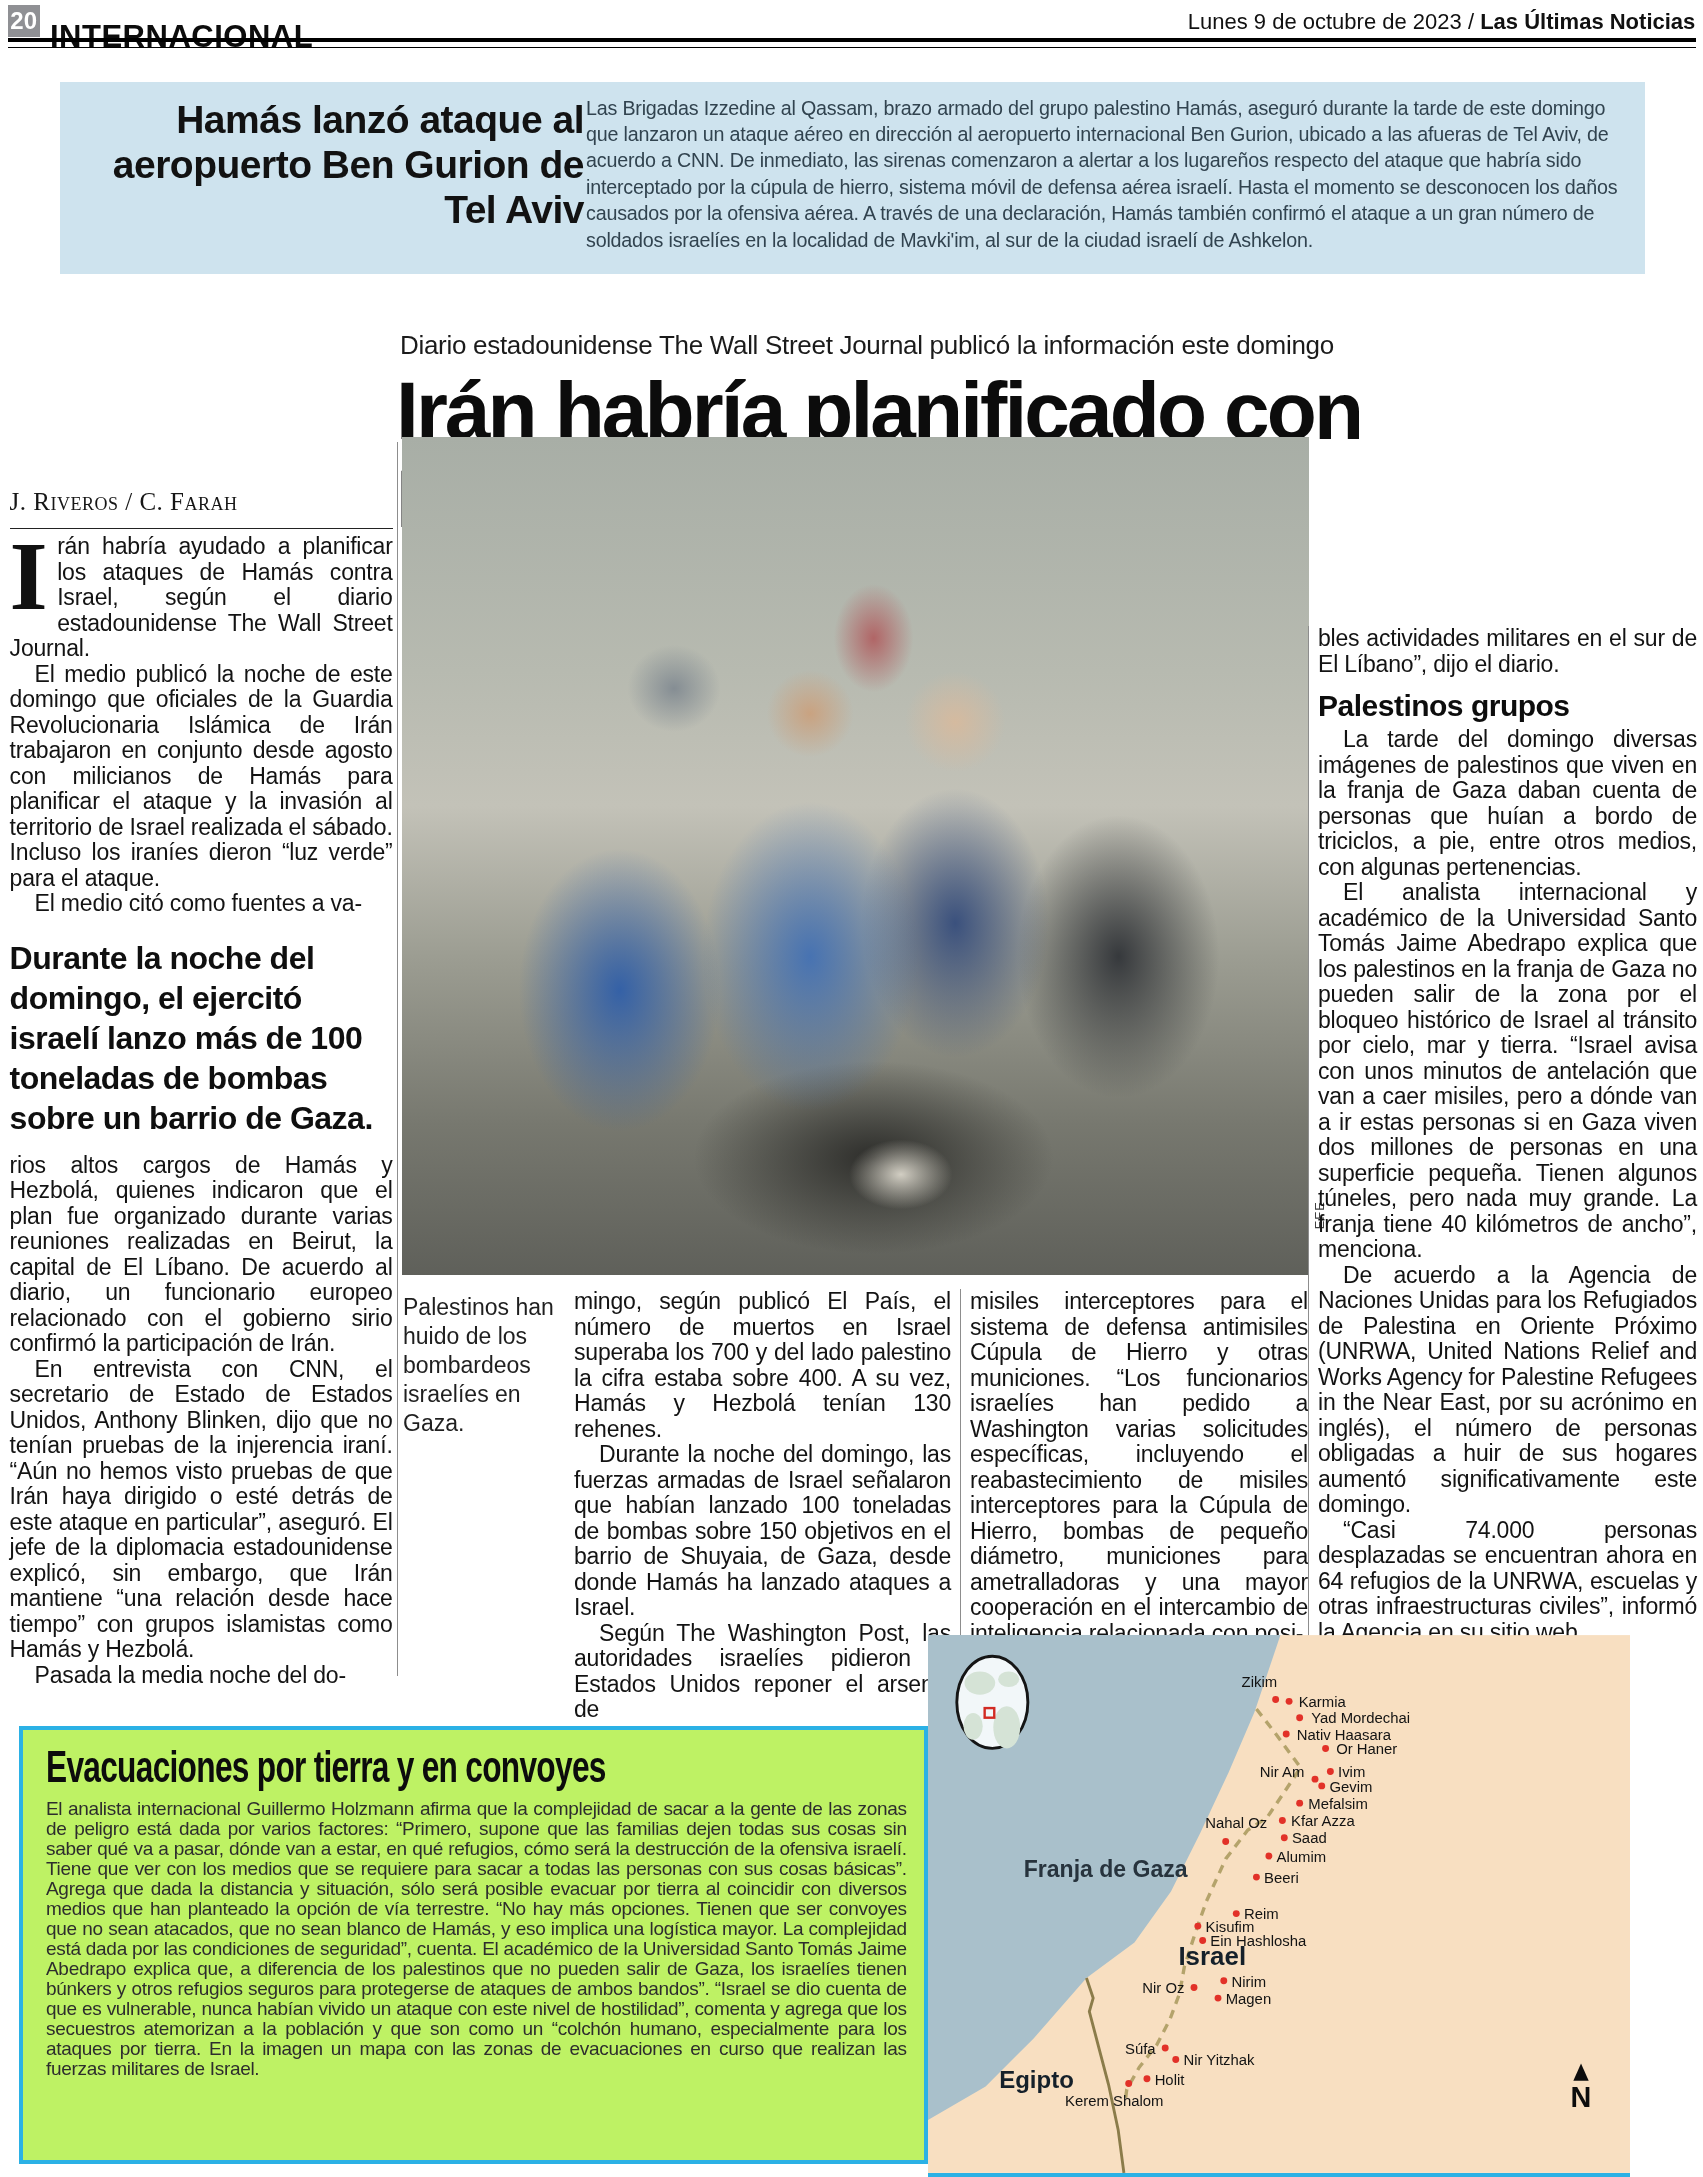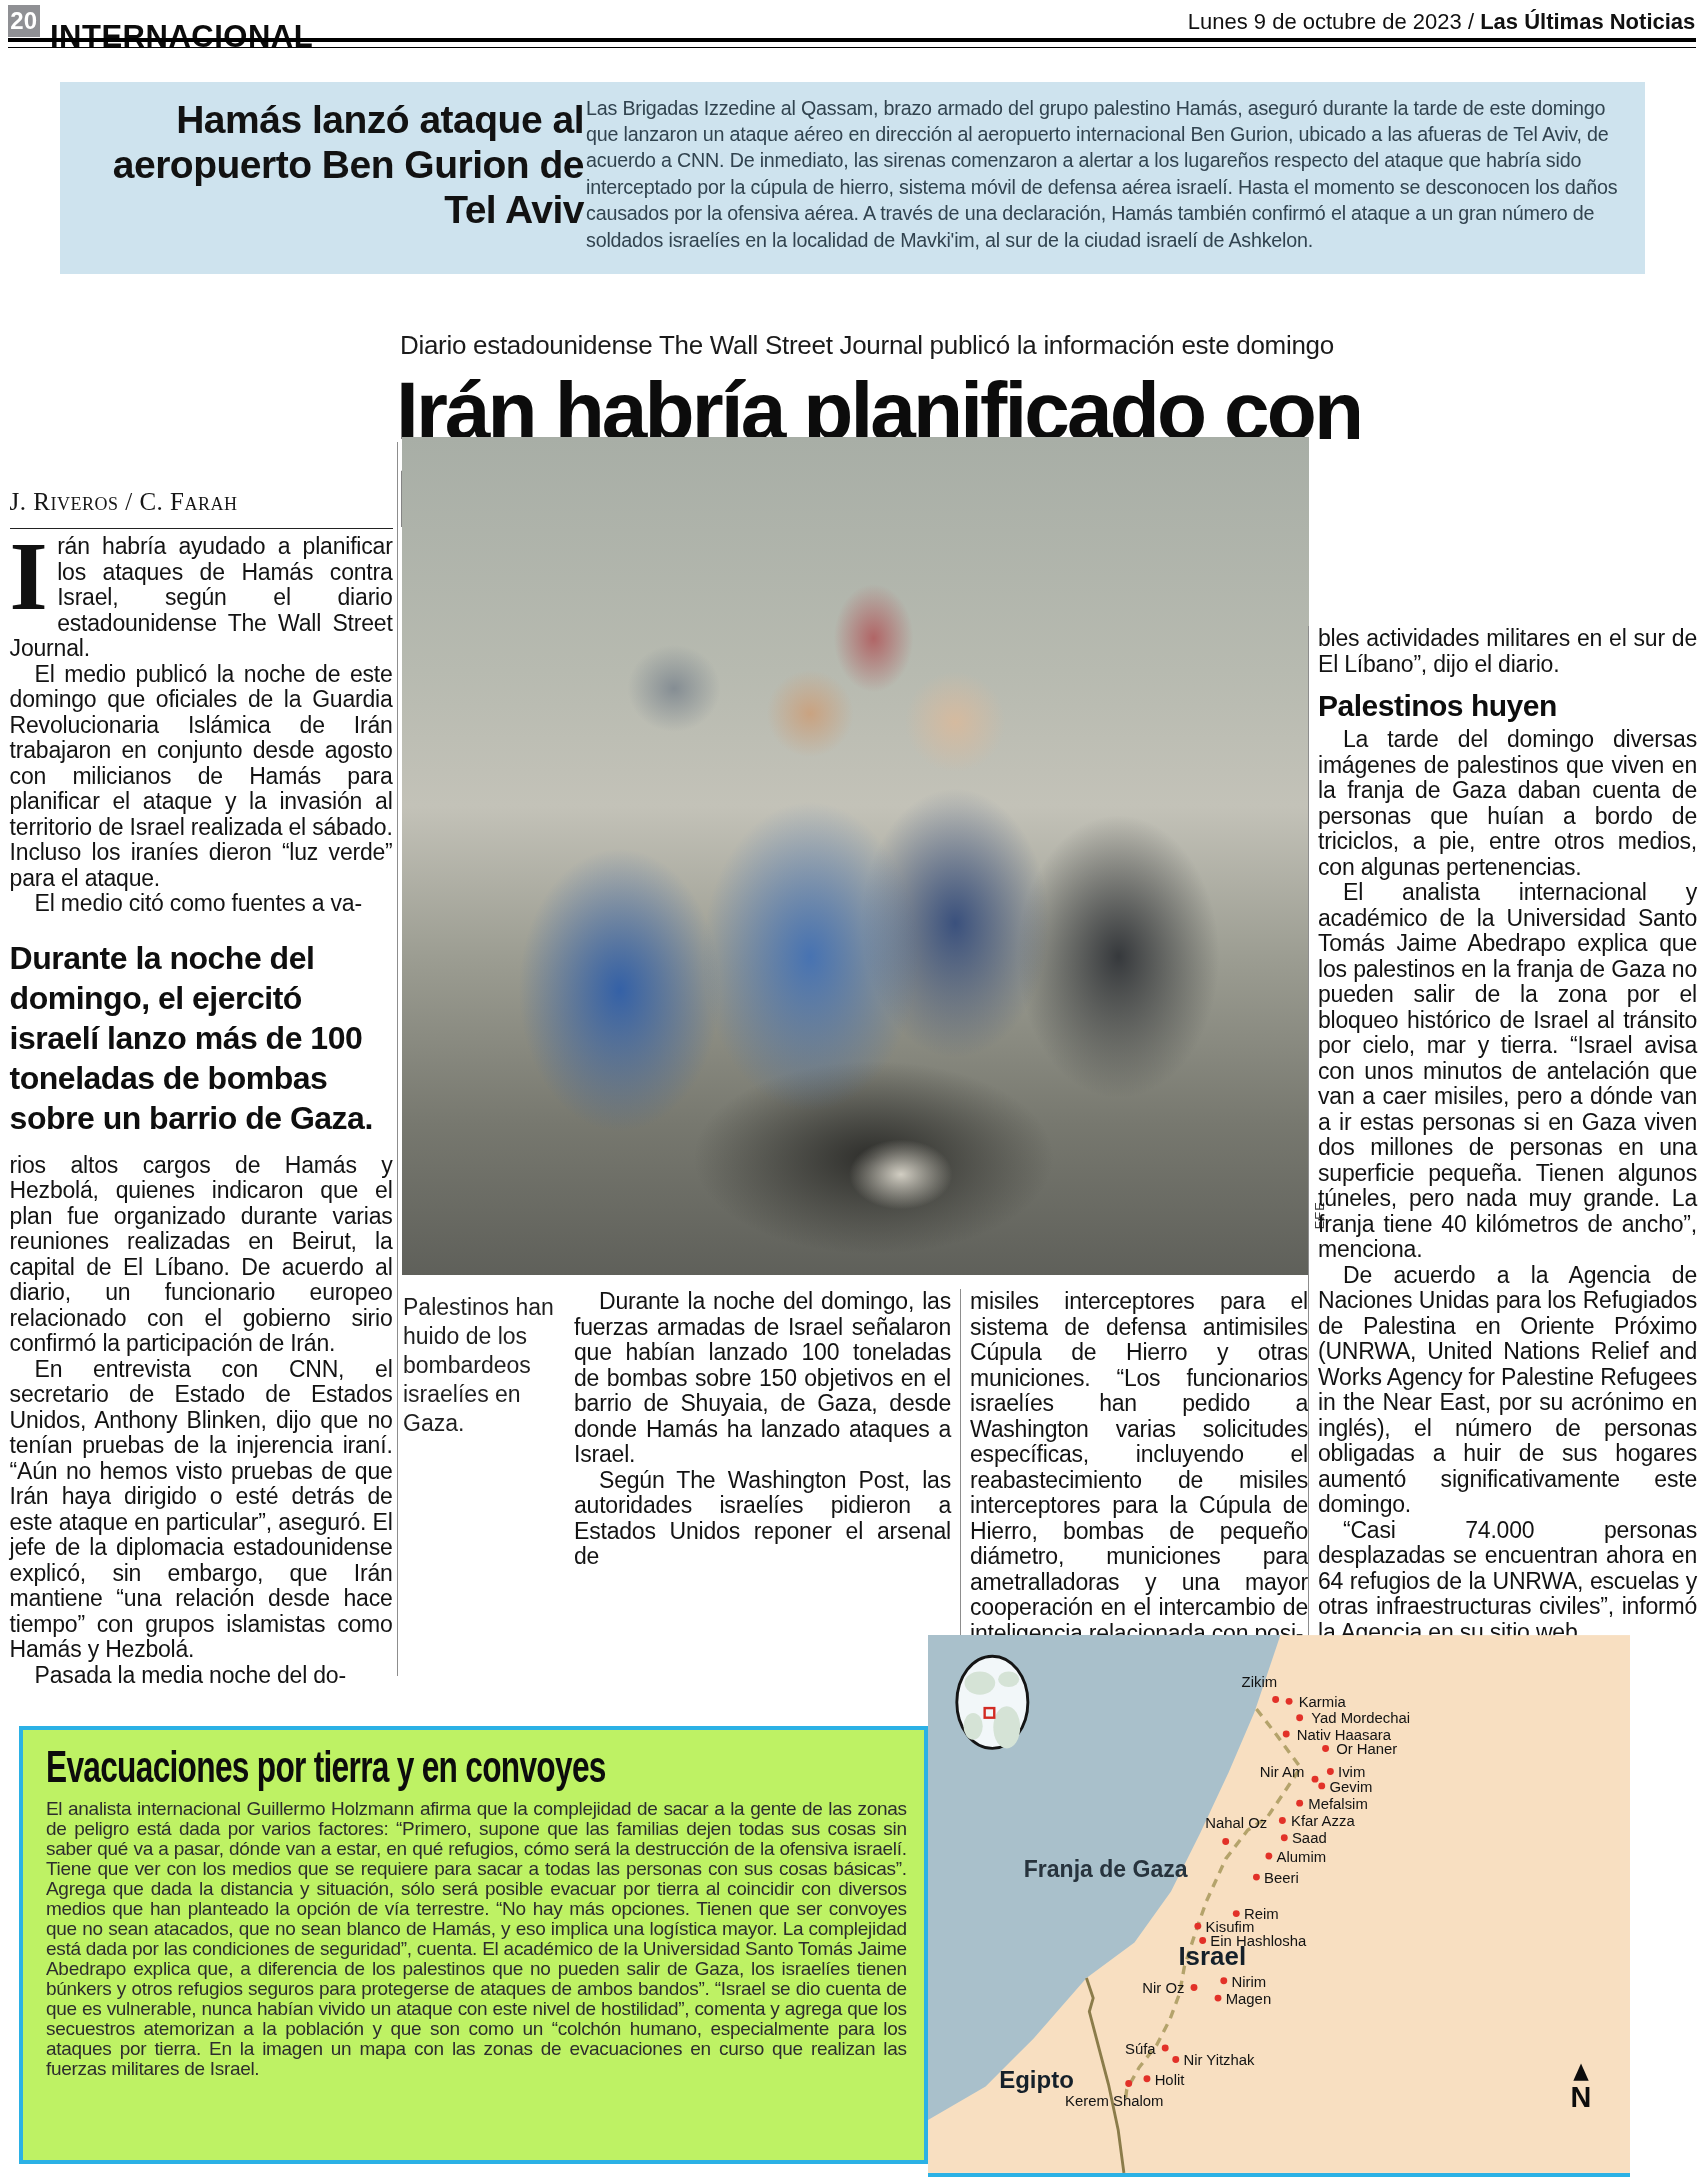--- a/index.html
+++ b/index.html
@@ -121,30 +121,31 @@
     <p>rios altos cargos de Hamás y Hezbolá, quienes indicaron que el plan fue organizado durante varias reuniones realizadas en Beirut, la capital de El Líbano. De acuerdo al diario, un funcionario europeo relacionado con el gobierno sirio confirmó la participación de Irán.</p>
     <p class="ind">En entrevista con CNN, el secretario de Estado de Estados Unidos, Anthony Blinken, dijo que no tenían pruebas de la injerencia iraní. “Aún no hemos visto pruebas de que Irán haya dirigido o esté detrás de este ataque en particular”, aseguró. El jefe de la diplomacia estadounidense explicó, sin embargo, que Irán mantiene “una relación desde hace tiempo” con grupos islamistas como Hamás y Hezbolá.</p>
     <p class="ind">Pasada la media noche del do-</p>
   </div>
 
   <div class="abs photo"></div>
   <div class="abs photo-caption">Palestinos han huido de los bombardeos israelíes en Gaza.</div>
   <div class="abs photo-credit">EFE</div>
 
   <div class="abs bodycol col-mid1">
+    <p>mingo, según publicó El País, el número de muertos en Israel superaba los 700 y del lado palestino la cifra estaba sobre 400. A su vez, Hamás y Hezbolá tenían 130 rehenes.</p>
     <p class="ind">Durante la noche del domingo, las fuerzas armadas de Israel señalaron que habían lanzado 100 toneladas de bombas sobre 150 objetivos en el barrio de Shuyaia, de Gaza, desde donde Hamás ha lanzado ataques a Israel.</p>
     <p class="ind">Según The Washington Post, las autoridades israelíes pidieron a Estados Unidos reponer el arsenal de</p>
   </div>
   <div class="abs bodycol col-mid2">
     <p>misiles interceptores para el sistema de defensa antimisiles Cúpula de Hierro y otras municiones. “Los funcionarios israelíes han pedido a Washington varias solicitudes específicas, incluyendo el reabastecimiento de misiles interceptores para la Cúpula de Hierro, bombas de pequeño diámetro, municiones para ametralladoras y una mayor cooperación en el intercambio de inteligencia relacionada con posi-</p>
   </div>
 
   <div class="abs bodycol col-right">
     <p>bles actividades militares en el sur de El Líbano”, dijo el diario.</p>
-    <div class="subhead">Palestinos huyen</div>
+    <div class="subhead">Palestinos grupos</div>
     <p class="ind">La tarde del domingo diversas imágenes de palestinos que viven en la franja de Gaza daban cuenta de personas que huían a bordo de triciclos, a pie, entre otros medios, con algunas pertenencias.</p>
     <p class="ind">El analista internacional y académico de la Universidad Santo Tomás Jaime Abedrapo explica que los palestinos en la franja de Gaza no pueden salir de la zona por el bloqueo histórico de Israel al tránsito por cielo, mar y tierra. “Israel avisa con unos minutos de antelación que van a caer misiles, pero a dónde van a ir estas personas si en Gaza viven dos millones de personas en una superficie pequeña. Tienen algunos túneles, pero nada muy grande. La franja tiene 40 kilómetros de ancho”, menciona.</p>
     <p class="ind">De acuerdo a la Agencia de Naciones Unidas para los Refugiados de Palestina en Oriente Próximo (UNRWA, United Nations Relief and Works Agency for Palestine Refugees in the Near East, por su acrónimo en inglés), el número de personas obligadas a huir de sus hogares aumentó significativamente este domingo.</p>
     <p class="ind">“Casi 74.000 personas desplazadas se encuentran ahora en 64 refugios de la UNRWA, escuelas y otras infraestructuras civiles”, informó la Agencia en su sitio web.</p>
   </div>
 
   <div class="vrule vr1"></div>
   <div class="vrule vr2"></div>
   <div class="vrule vr3"></div>
 

